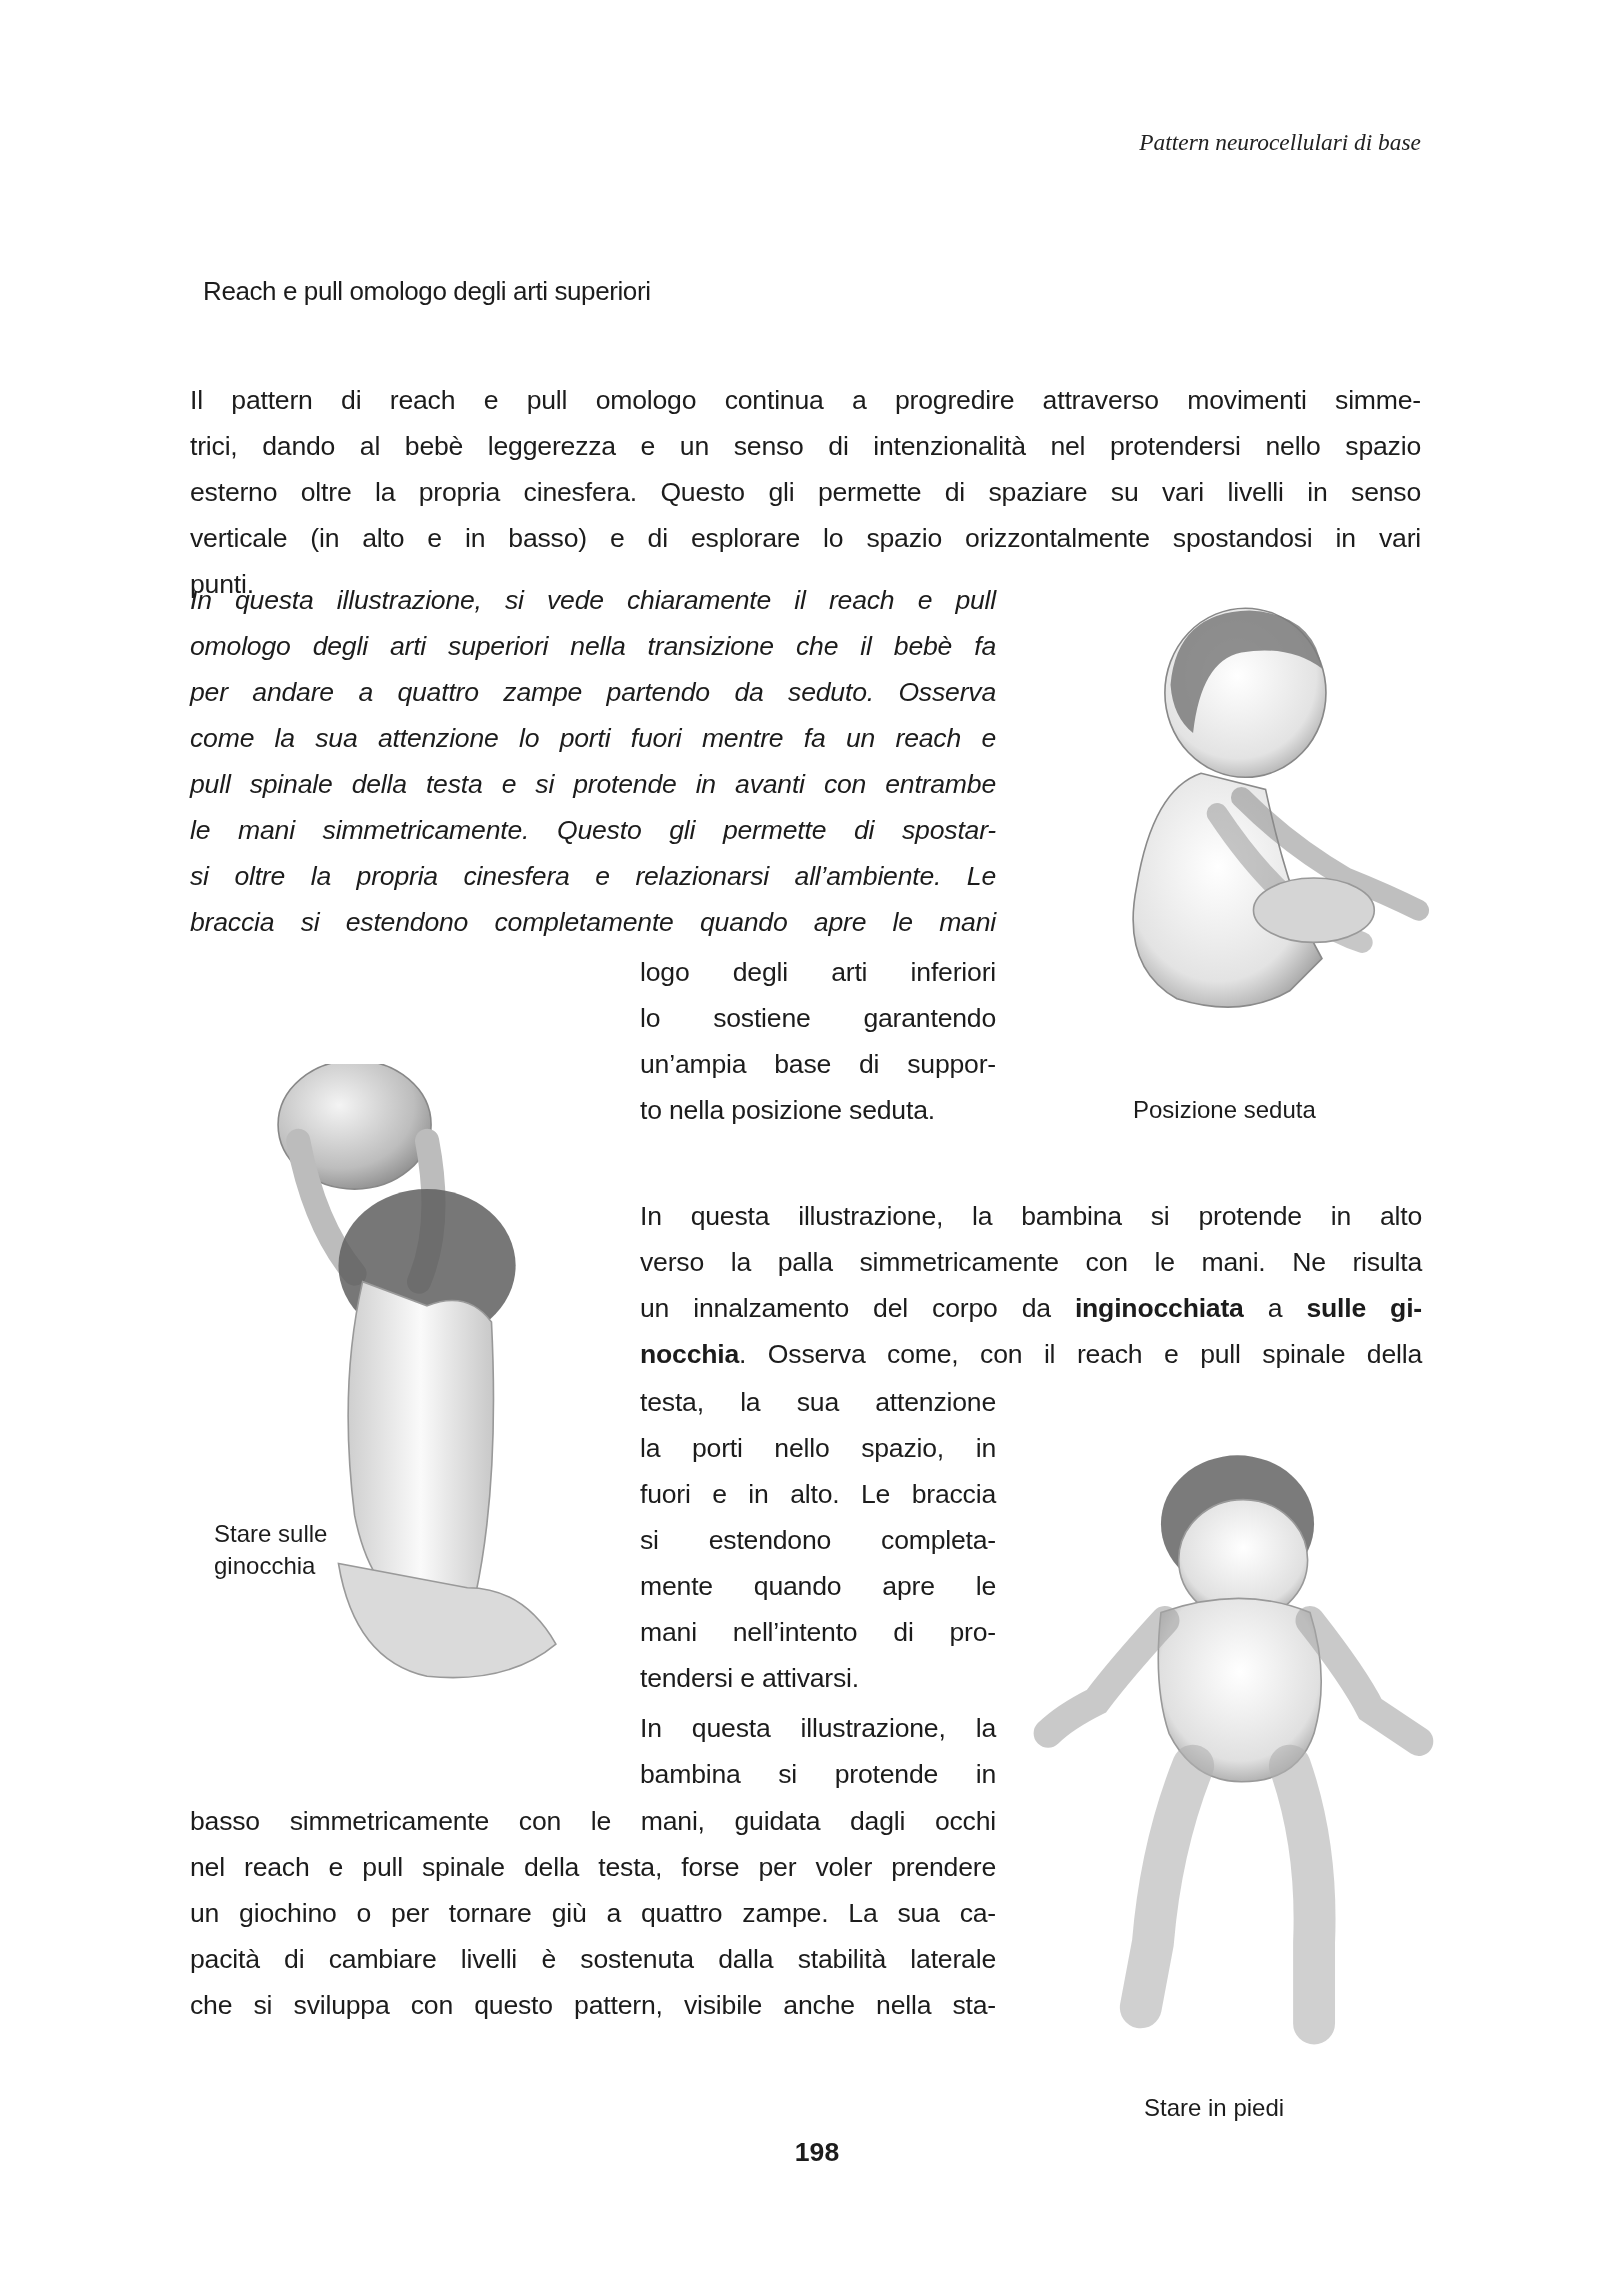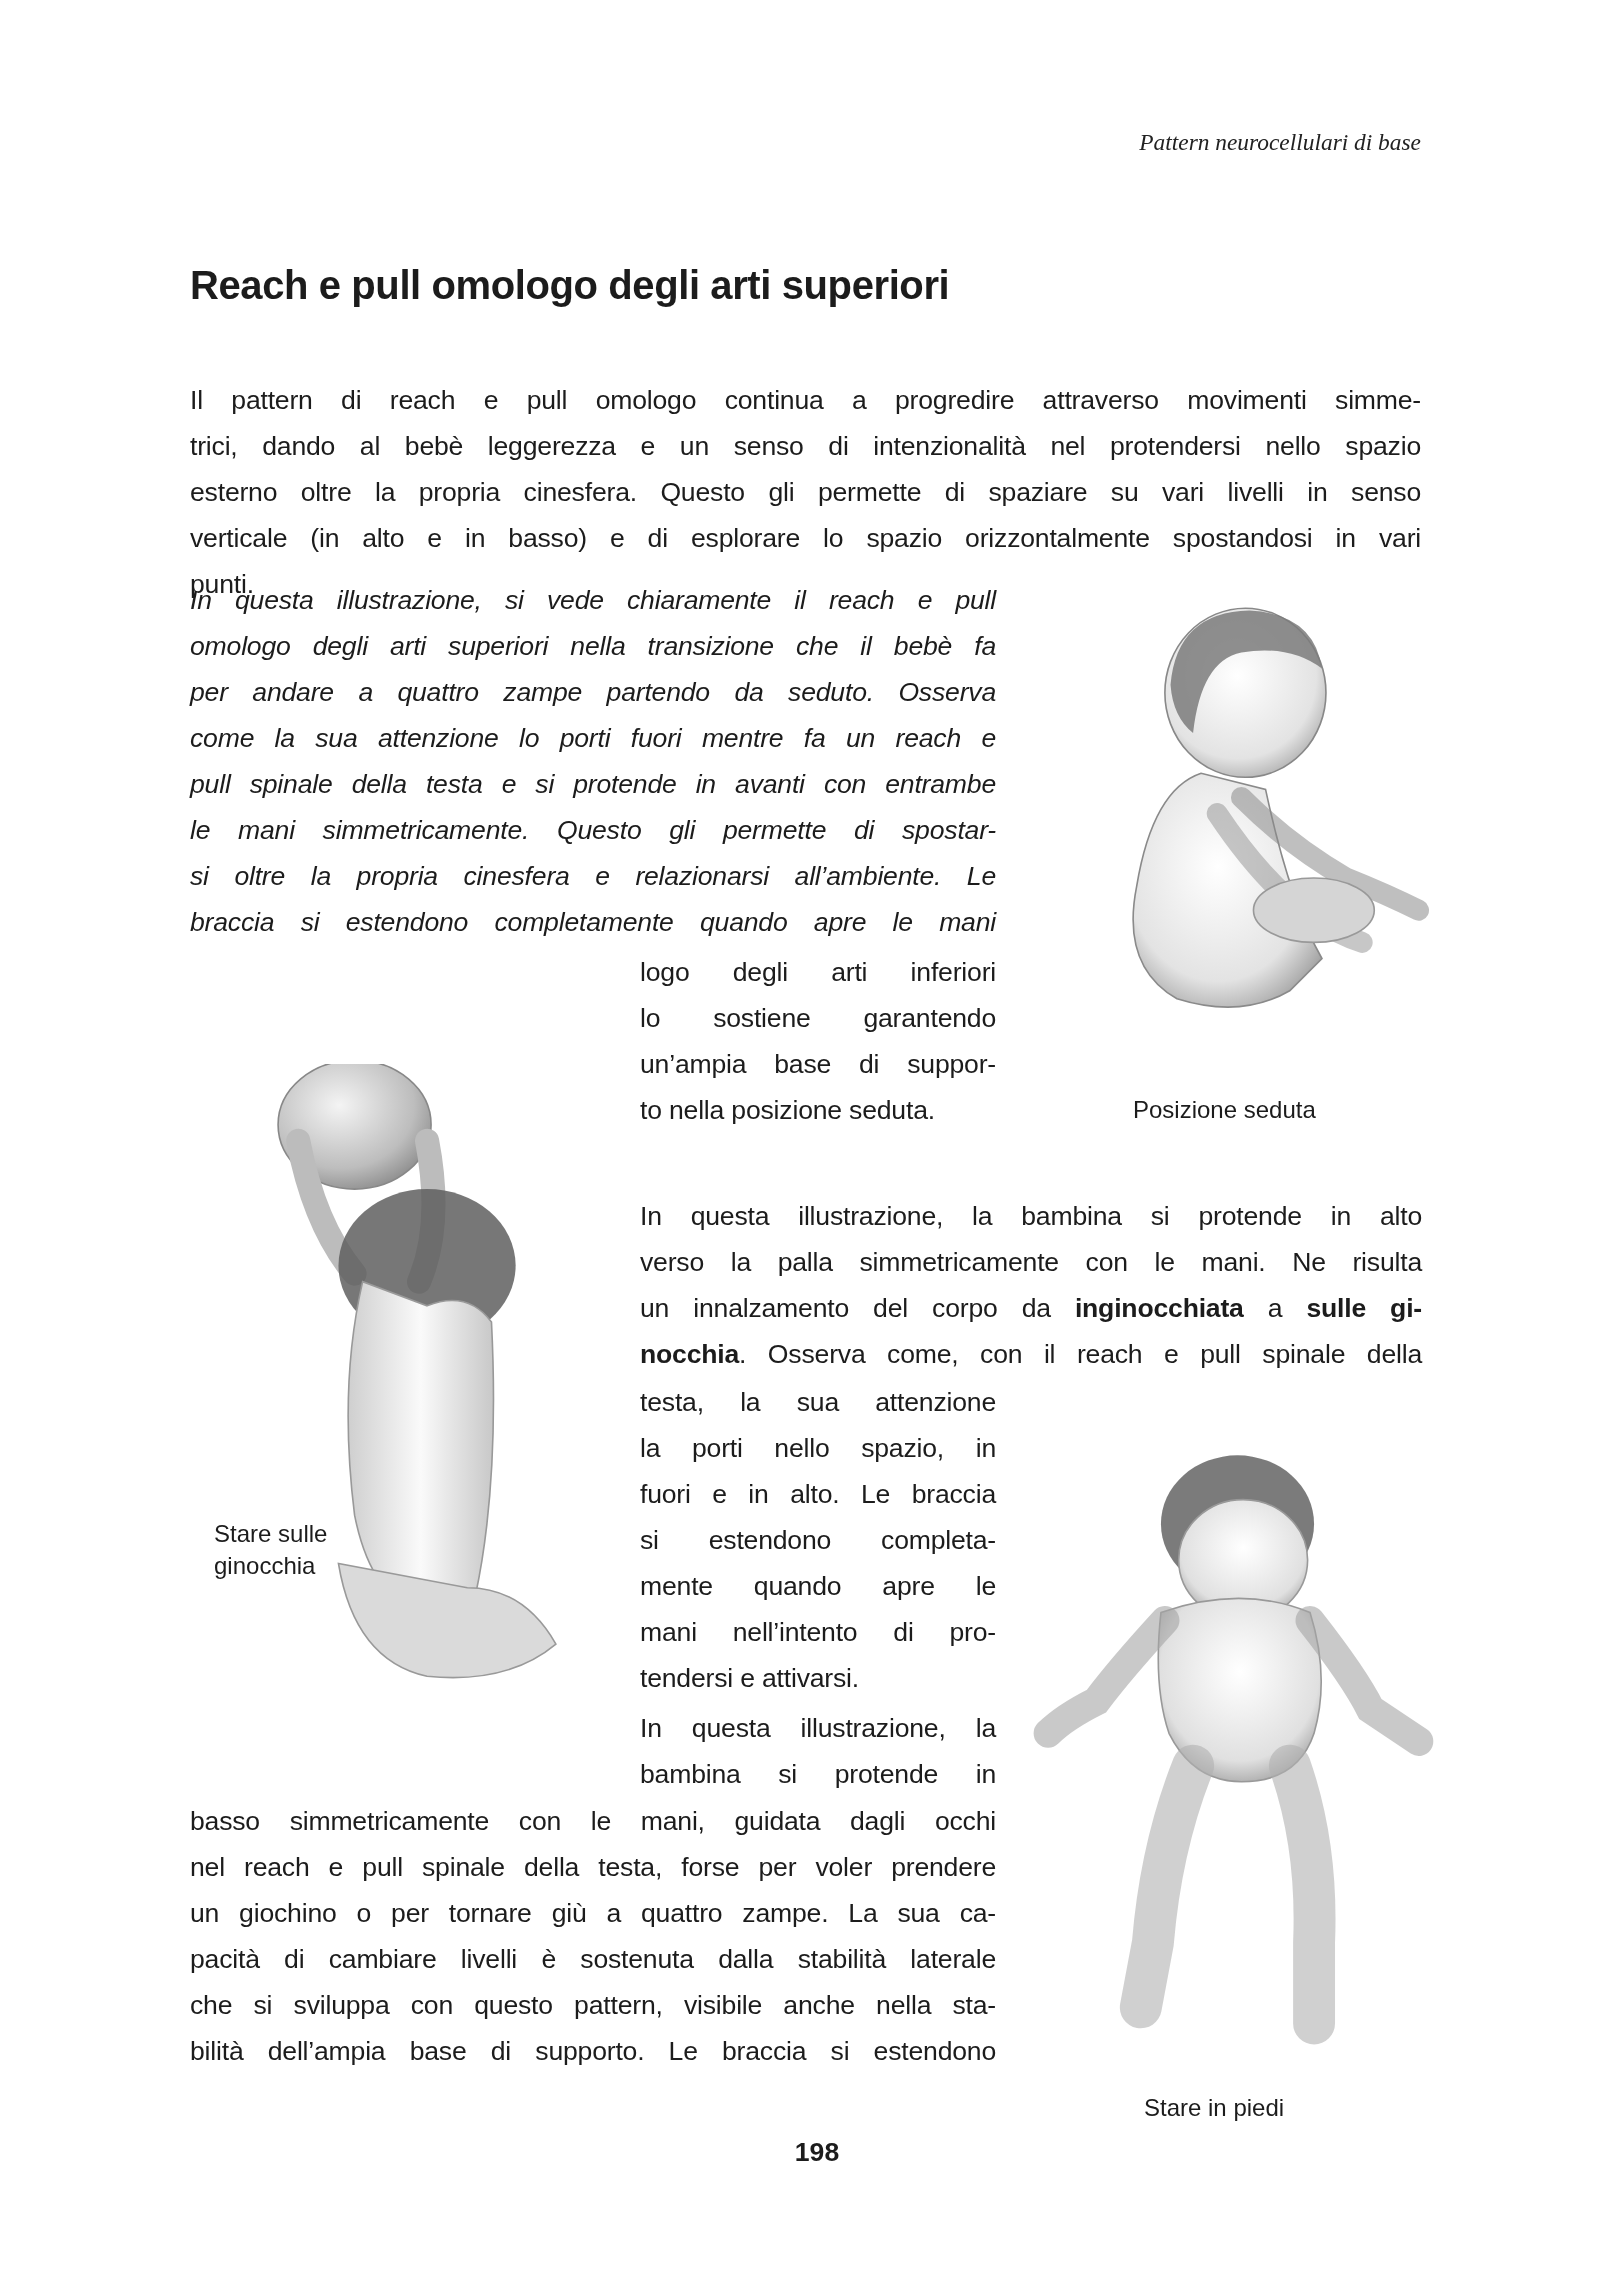--- a/index.html
+++ b/index.html
@@ -7,21 +7,21 @@
     width: 1618px; height: 2284px; position: relative; overflow: hidden;
     font-family: "Liberation Sans", sans-serif; color: #1c1c1c;
   }
   .running-head {
     position: absolute; top: 129px; right: 197px;
     font-family: "Liberation Serif", serif; font-style: italic;
     font-size: 23.4px; color: #222;
   }
   .section-title {
     position: absolute; top: 263px; left: 190px;
-    font-size: 40px; font-weight: bold; letter-spacing: -0.4px; margin: 0;
+    font-size: 26px; font-weight: normal; letter-spacing: -0.4px; margin: 13px;
   }
   .txt {
     position: absolute; font-size: 26.6px; line-height: 46px;
     text-align: justify; margin: 0; letter-spacing: -0.2px;
   }
   .txt .ln { display: block; text-align: justify; text-align-last: justify; white-space: nowrap; }
   .txt .ln.last { text-align-last: left; }
   .p1 { top: 329px; left: 190px; width: 1231px; margin-top: 48px; }
   .p2 { top: 577px; left: 190px; width: 806px; font-style: italic; }
   .p2b { top: 949px; left: 640px; width: 356px; }
@@ -95,21 +95,20 @@
 <p class="txt p4">
   <span class="ln">In questa illustrazione, la</span>
   <span class="ln">bambina si protende in</span>
 </p>
 <p class="txt p4b">
   <span class="ln">basso simmetricamente con le mani, guidata dagli occhi</span>
   <span class="ln">nel reach e pull spinale della testa, forse per voler prendere</span>
   <span class="ln">un giochino o per tornare giù a quattro zampe. La sua ca-</span>
   <span class="ln">pacità di cambiare livelli è sostenuta dalla stabilità laterale</span>
   <span class="ln">che si sviluppa con questo pattern, visibile anche nella sta-</span>
-  <span class="ln">bilità dell’ampia base di supporto. Le braccia si estendono</span>
 </p>
 
 <div class="illus ill-seated">
   <svg viewBox="0 0 440 560">
     <defs>
       <radialGradient id="skin1" cx="45%" cy="40%" r="70%">
         <stop offset="0%" stop-color="#ffffff"></stop>
         <stop offset="70%" stop-color="#e3e3e3"></stop>
         <stop offset="100%" stop-color="#9a9a9a"></stop>
       </radialGradient>

